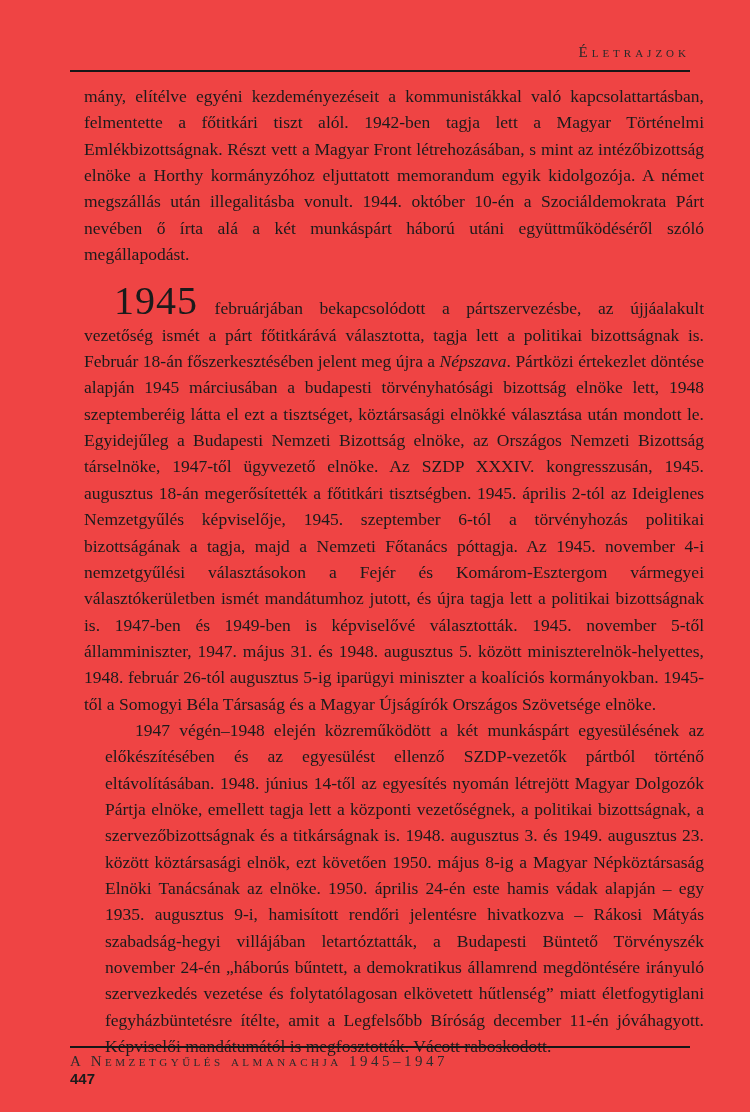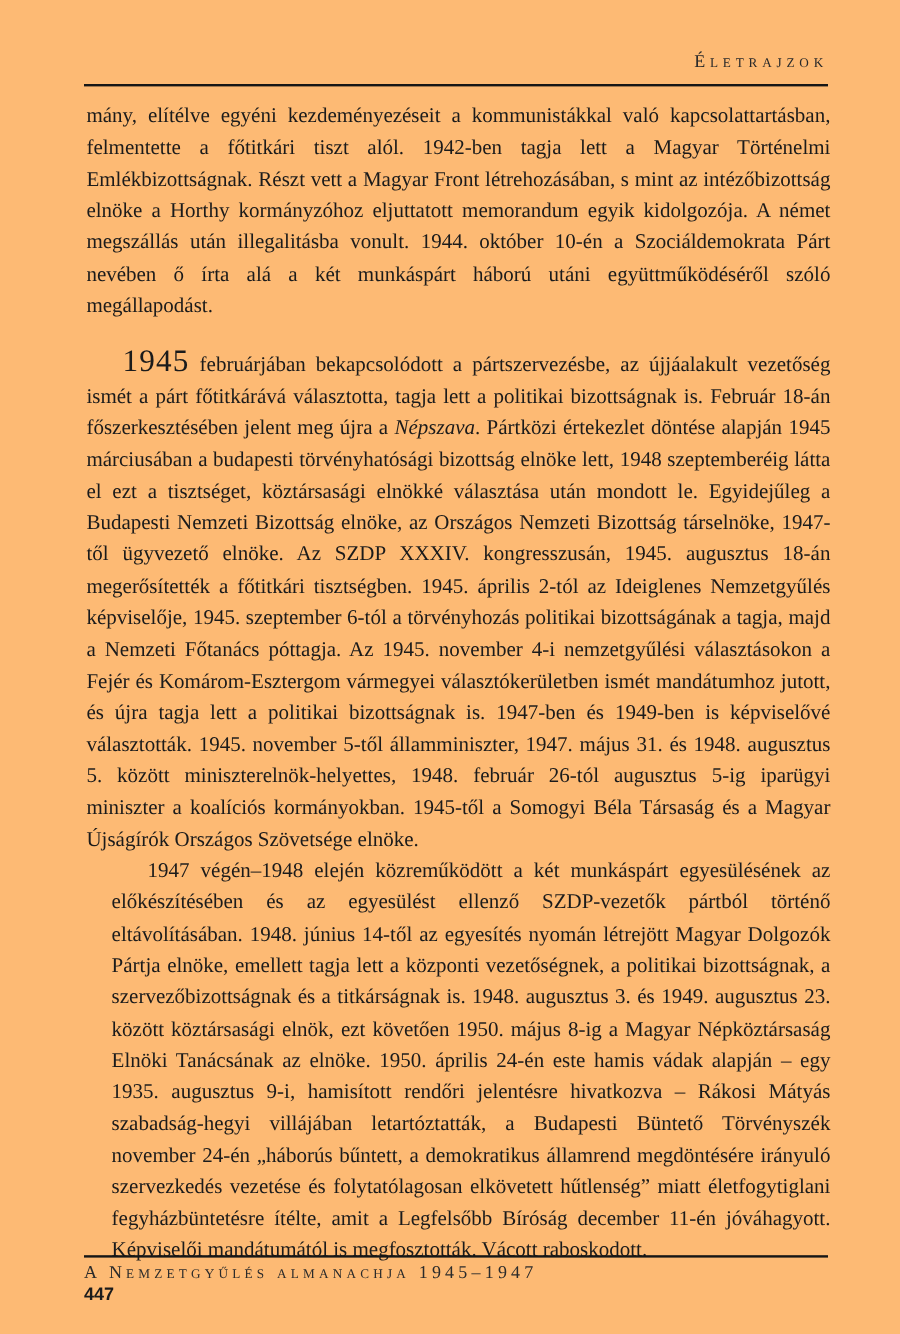--- a/index.html
+++ b/index.html
@@ -4,21 +4,21 @@
 <style>
   html, body {
     margin: 0;
     padding: 0;
     background: #ffffff;
   }
   .page {
     position: relative;
     width: 750px;
     height: 1112px;
-    background: #fdba74;
+    background: #ef4444;
     color: #1b1b1b;
     font-family: "Liberation Serif", "DejaVu Serif", serif;
     overflow: hidden;
   }
   
   .head-title-wrap {
     position: absolute;
     top: 43px;
     left: 70px;
     width: 620px;
@@ -35,40 +35,40 @@
     top: 70px;
     left: 70px;
     width: 620px;
     height: 2px;
     background: #161616;
   }
   
   .body-text {
     position: absolute;
     top: 83px;
-    left: 72px;
+    left: 84px;
     width: 620px;
     font-size: 17.5px;
     line-height: 26.35px;
     text-align: justify;
   }
   .para {
     margin: 0;
     padding: 0;
   }
   .para.year-para {
     margin-top: 21px;
     text-indent: 30px;
   }
   .para.indent {
     text-indent: 30px;
     margin-left: 21px;
   }
   .big-year {
-    font-size: 26px;
+    font-size: 40px;
     line-height: 26.35px;
     letter-spacing: 1px;
     color: #1b1b1b;
   }
   .journal {
     font-style: italic;
   }
   
   .foot-rule {
     position: absolute;

